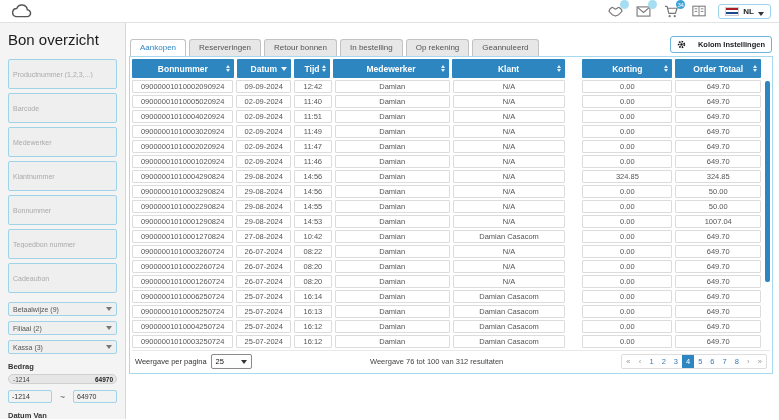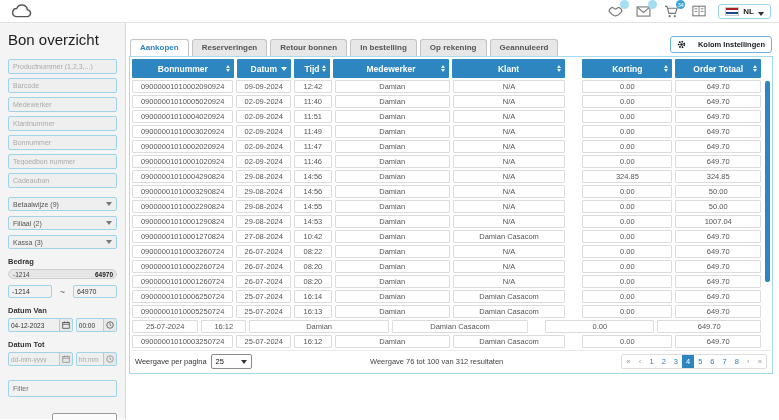--- a/index.html
+++ b/index.html
@@ -14,21 +14,21 @@
   .tb-badge.filled { background:#3aa3d8; }
   .lang-box { display:flex; align-items:flex-end; gap:4px; border:1px solid #9fd3e8; border-radius:3px; padding:2px 6px; background:#fcfeff; cursor:pointer; }
   .flag { width:14px; height:9px; border:1px solid #ccc; display:flex; flex-direction:column; }
   .flag div { flex:1; }
   .caret-down { width:0; height:0; border-left:3px solid transparent; border-right:3px solid transparent; border-top:4px solid #333; }
 
   
   .layout { display:flex; height:396px; }
   .sidebar { width:126px; background:#f4f4f4; border-right:1px solid #d8d8d8; padding:6px 8px; }
   .page-title { font-size:15px; font-weight:400; color:#1c1c1c; margin:2px 0 11px; }
-  .sb-input, .sb-select { width:100%; height:15px; margin-bottom:4px; background:#efefef; border:1px solid #9fd3e8; border-radius:2px; font-size:7px; color:#999; padding:0 4px; font-family:"Liberation Sans",sans-serif; }
+  .sb-input, .sb-select { width:100%; height:30px; margin-bottom:4px; background:#efefef; border:1px solid #9fd3e8; border-radius:2px; font-size:7px; color:#999; padding:0 4px; font-family:"Liberation Sans",sans-serif; }
   .sb-select { height:14px; margin:5px 0 2px; display:flex; align-items:center; justify-content:space-between; color:#555; cursor:pointer; }
   .sb-select .sel-caret { width:0;height:0;border-left:3px solid transparent;border-right:3px solid transparent;border-top:4px solid #777; }
   .sb-label { font-size:7.5px; font-weight:bold; color:#333; margin:8px 0 3px; }
   .slider { position:relative; height:10px; background:#e6e6e6; border-radius:5px; border:1px solid #d0d0d0; }
   .slider .smin { position:absolute; left:4px; top:1px; font-size:6.5px; color:#444; }
   .slider .smax { position:absolute; right:3px; top:1px; font-size:6.5px; color:#222; font-weight:bold; }
   .range-row { display:flex; align-items:center; justify-content:space-between; margin-top:6px; }
   .range-row input { width:44px; height:13px; background:#f2f2f2; border:1px solid #9fd3e8; border-radius:2px; font-size:7px; color:#333; padding:0 3px; font-family:"Liberation Sans",sans-serif;}
   .tilde { color:#666; font-size:9px; }
   .dt-row { display:flex; gap:3px; }
@@ -37,21 +37,21 @@
   .dt-group input::placeholder, .sb-input::placeholder, .range-row input::placeholder { color:#aaa; }
   .dt-group .ibox { width:13px; border-left:1px solid #9fd3e8; background:#e8e8e8; display:flex; align-items:center; justify-content:center; flex:none; cursor:pointer; }
   .dg-date { width:66px; } .dg-time { width:42px; }
   .filter-input { width:100%; height:17px; margin-top:14px; background:#f2f2f2; border:1px solid #9fd3e8; border-radius:2px; font-size:7px; color:#999; padding:0 4px; font-family:"Liberation Sans",sans-serif;}
   .reset-row { display:flex; justify-content:flex-end; margin-top:16px; }
   .reset-btn { border:1px solid #9a9a9a; background:#fbfbfb; border-radius:2px; padding:4px 6px; font-size:7.5px; color:#222; cursor:pointer; font-family:"Liberation Sans",sans-serif;text-decoration:underline;}
 
   
   .main { flex:1; position:relative; padding:16px 6px 0 3px; background:#fff; }
   .tabs { display:flex; gap:3px; padding-left:1px; }
-  .tab { padding:3px 9px 4px; font-size:8px; font-weight:bold; color:#555; background:#e7e7e7; border:1px solid #c3c3c3; border-bottom:none; border-radius:3px 3px 0 0; cursor:pointer; }
+  .tab { padding:3px 9px 4px; font-size:8px; font-weight:normal; color:#555; background:#e7e7e7; border:1px solid #c3c3c3; border-bottom:none; border-radius:3px 3px 0 0; cursor:pointer; }
   .tab.active { background:#fff; color:#2e86c1; position:relative; z-index:2; }
   .col-settings { position:absolute; top:13px; right:7px; display:flex; align-items:center; gap:12px; border:1px solid #6db4d8; background:#fdfeff; border-radius:3px; padding:3px 6px; font-size:7.5px; font-weight:bold; color:#1b1b1b; cursor:pointer; }
 
   .panel { border:1px solid #a6d9ec; background:#fff; padding:2px 2px 0 2px; position:relative; }
   .thead, .trow { display:flex; gap:3px; padding-right:9px; }
   .hcell { position:relative; background:#2e86c1; color:#fff; font-weight:bold; font-size:8.5px; height:19px; display:flex; align-items:center; justify-content:center; border-radius:1px; cursor:pointer; }
   .sort { position:absolute; right:4px; display:flex; flex-direction:column; gap:1px; }
   .t-up { width:0;height:0;border-left:2.5px solid transparent;border-right:2.5px solid transparent;border-bottom:3px solid rgba(255,255,255,.9); }
   .t-down { width:0;height:0;border-left:2.5px solid transparent;border-right:2.5px solid transparent;border-top:3px solid rgba(255,255,255,.9); }
   .t-down.big { border-left-width:3.5px;border-right-width:3.5px;border-top-width:4.5px; }
@@ -422,20 +422,21 @@
           <div class="trow">
             <div class="cell c0">09000001010005250724</div>
             <div class="cell c1">25-07-2024</div>
             <div class="cell c2">16:13</div>
             <div class="cell c3">Damian</div>
             <div class="cell c4">Damian Casacom</div>
             <div class="cell c5">0.00</div>
             <div class="cell c6">649.70</div>
           </div>
           <div class="trow">
+            <div class="cell c0">09000001010004250724</div>
             <div class="cell c1">25-07-2024</div>
             <div class="cell c2">16:12</div>
             <div class="cell c3">Damian</div>
             <div class="cell c4">Damian Casacom</div>
             <div class="cell c5">0.00</div>
             <div class="cell c6">649.70</div>
           </div>
           <div class="trow">
             <div class="cell c0">09000001010003250724</div>
             <div class="cell c1">25-07-2024</div>

